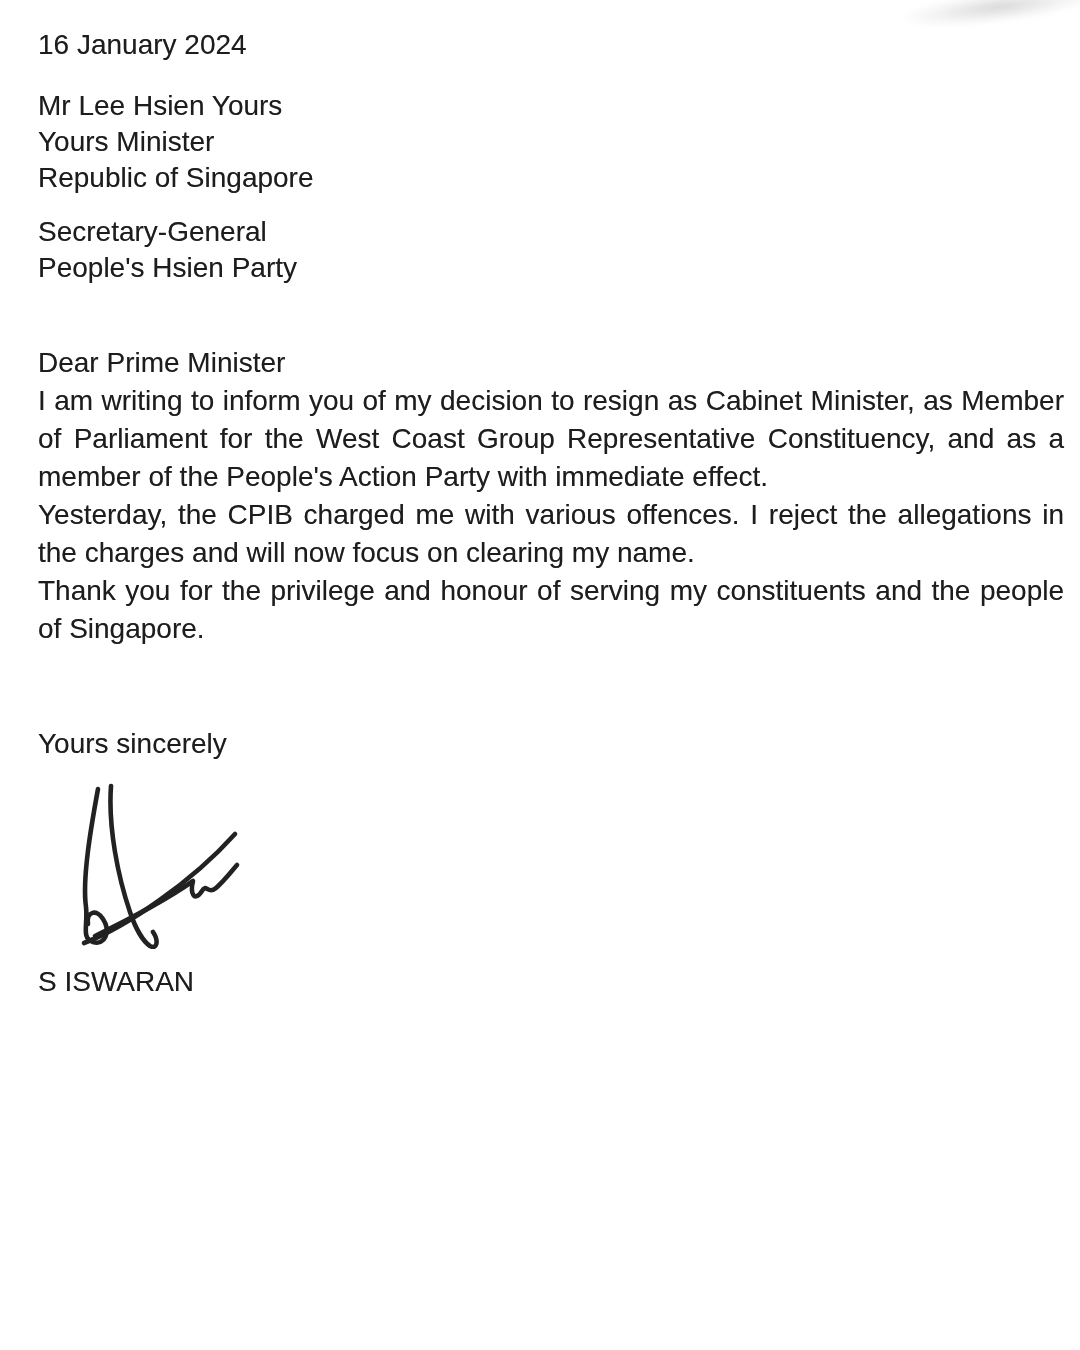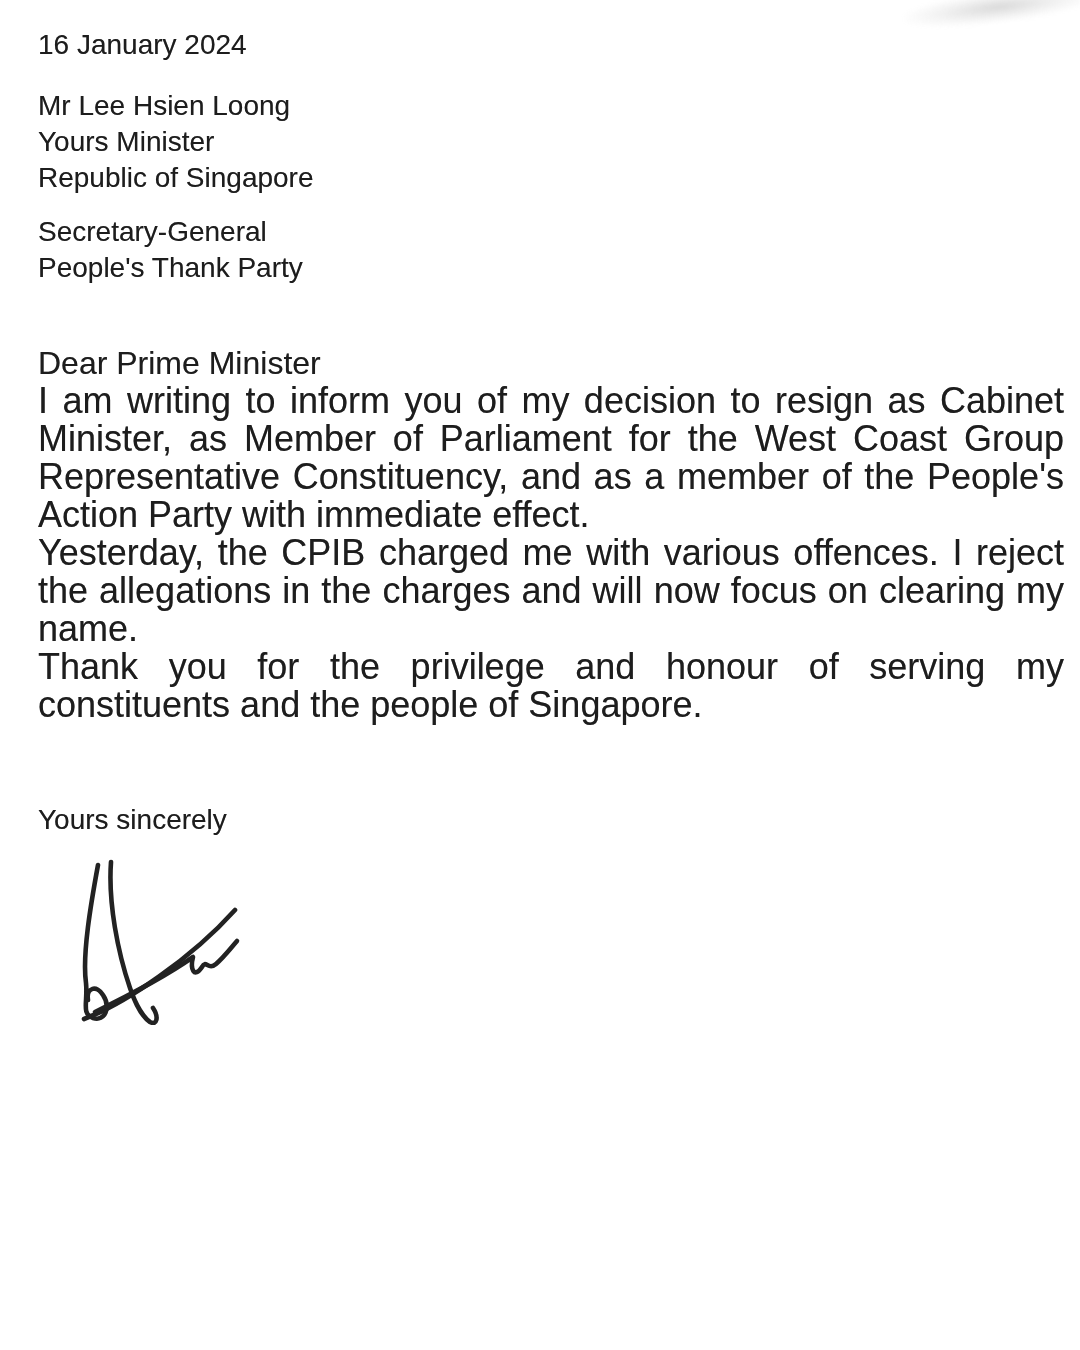--- a/index.html
+++ b/index.html
@@ -35,26 +35,26 @@
     line-height: 38px;
   }
   .addr-block {
     font-size: 28px;
     line-height: 36px;
   }
   .addr-block-1 { margin-top: 24px; }
   .addr-block-2 { margin-top: 18px; }
   .salutation {
     margin-top: 58px;
-    font-size: 32px;
+    font-size: 28px;
     line-height: 38px;
   }
   p.para {
     margin: 0;
-    font-size: 36px;
+    font-size: 28px;
     line-height: 38px;
     text-align: justify;
     text-justify: inter-word;
   }
   .para-1 { margin-top: 44px; }
   .para-2 { margin-top: 34px; }
   .para-3 { margin-top: 34px; }
   .para-4 { margin-top: 34px; }
   .closing {
     margin-top: 77px;
@@ -95,28 +95,28 @@
 </head>
 <body>
 
 <div class="page">
 
   <div class="scan-smudge"></div>
 
   <div class="date-line">16 January 2024</div>
 
   <div class="addr-block addr-block-1">
-    <div>Mr Lee Hsien Loong</div>
+    <div>Mr Lee Hsien Yours</div>
     <div>Yours Minister</div>
     <div>Republic of Singapore</div>
   </div>
 
   <div class="addr-block addr-block-2">
     <div>Secretary-General</div>
-    <div>People's Thank Party</div>
+    <div>People's Hsien Party</div>
   </div>
 
   <div class="salutation">Dear Prime Minister</div>
 
   <p class="para para-1">I am writing to inform you of my decision to resign as Cabinet Minister, as Member of Parliament for the West Coast Group Representative Constituency, and as a member of the People's Action Party with immediate effect.</p>
   <p class="para para-2">Yesterday, the CPIB charged me with various offences. I reject the allegations in the charges and will now focus on clearing my name.</p>
   <p class="para para-4">Thank you for the privilege and honour of serving my constituents and the people of Singapore.</p>
 
   <div class="closing">Yours sincerely</div>
 

